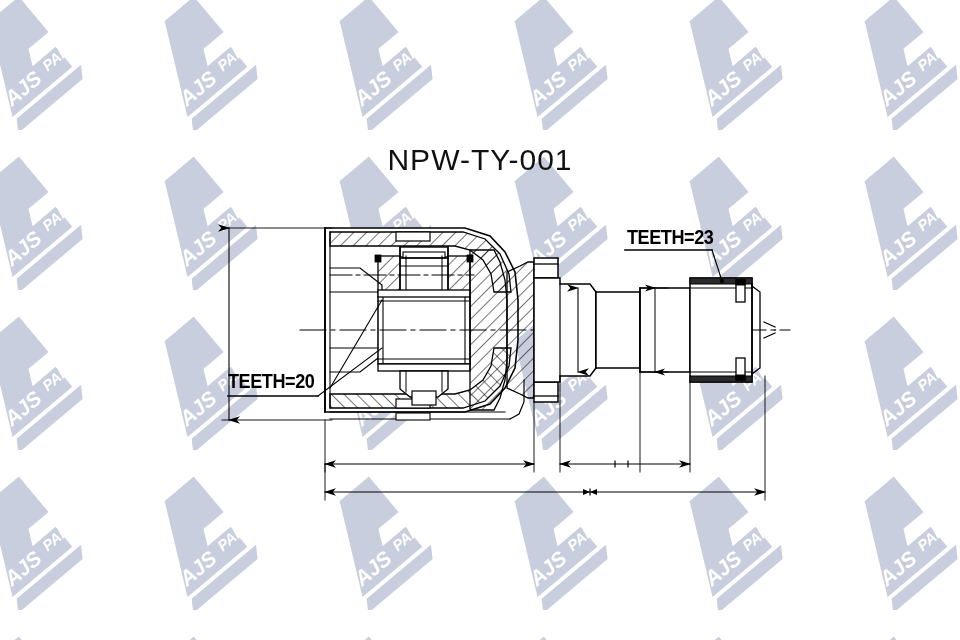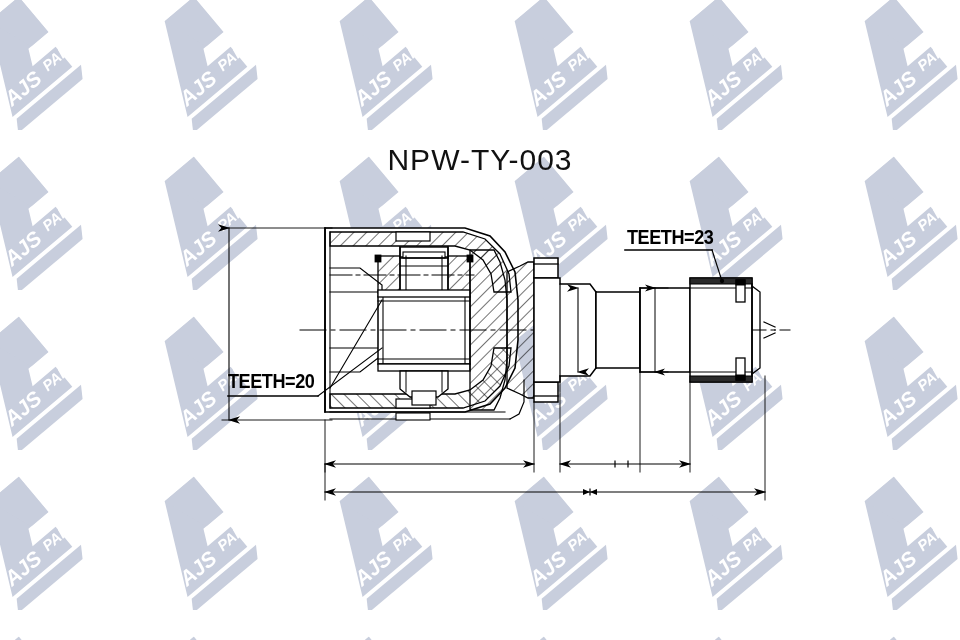--- a/index.html
+++ b/index.html
@@ -523,19 +523,19 @@
       <line x1="765" y1="376" x2="765" y2="500" stroke-width="0.9"></line>
       <line x1="325" y1="492" x2="765" y2="492" stroke-width="1.1" marker-start="url(#arrL)" marker-end="url(#arrR)"></line>
       <line x1="590" y1="489" x2="590" y2="495" stroke-width="1.2"></line>
       <path d="M583,489 L590,492 L583,495 z" fill="#000" stroke="none"></path>
       <path d="M597,489 L590,492 L597,495 z" fill="#000" stroke="none"></path>
 
     </g>
   </svg>
   </div>
 
-  <div id="title-text">NPW-TY-003</div>
+  <div id="title-text">NPW-TY-001</div>
 
   <div class="teeth-label" id="teeth-left-label">TEETH=20</div>
 
   <div class="teeth-label" id="teeth-right-label">TEETH=23</div>
 
 </div>
 
 </body></html>

